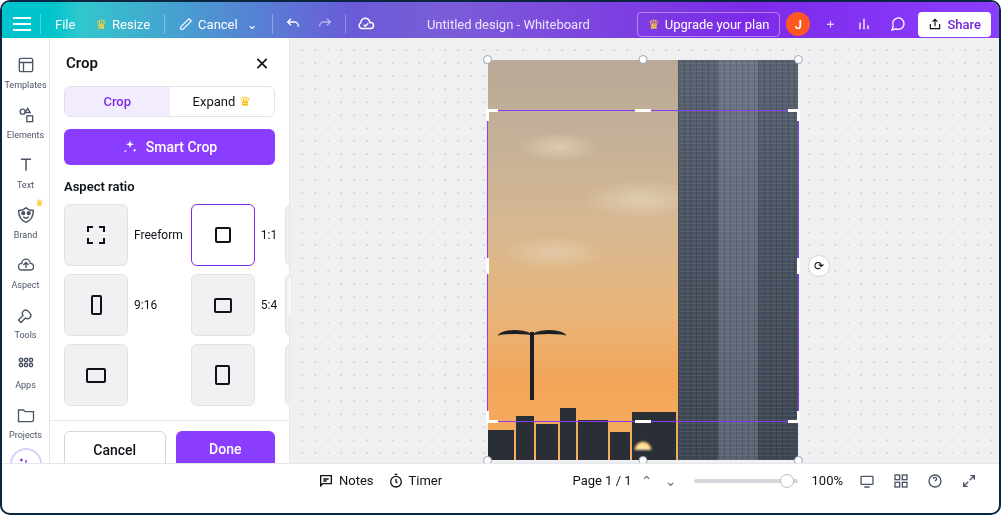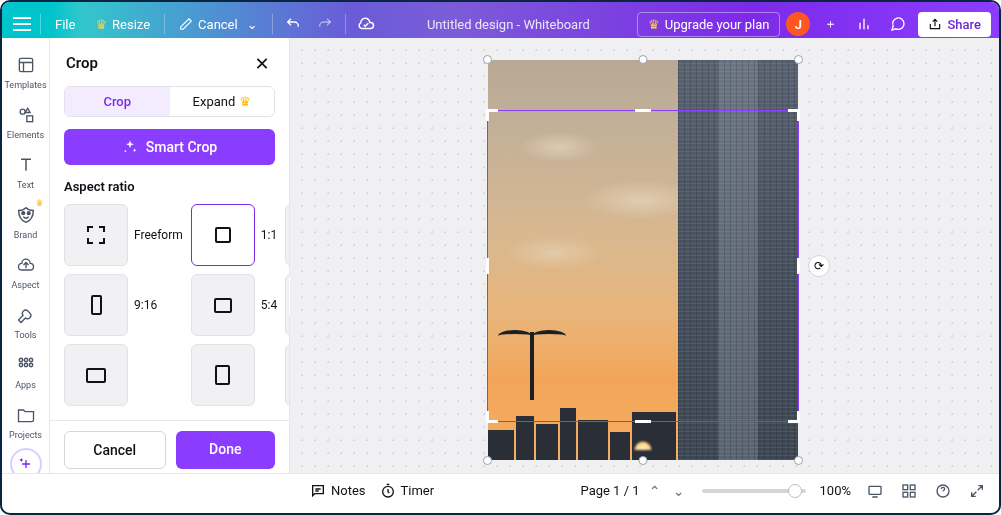--- a/index.html
+++ b/index.html
@@ -80,21 +80,21 @@
     .cc.bl{bottom:-2px;left:-2px;border-right:none;border-top:none}
     .cc.br{bottom:-2px;right:-2px;border-left:none;border-top:none}
     .ce { position: absolute; background: #fff; }
     .ce.t{top:-2px;left:50%;transform:translateX(-50%);width:16px;height:3px}
     .ce.b{bottom:-2px;left:50%;transform:translateX(-50%);width:16px;height:3px}
     .ce.l{left:-2px;top:50%;transform:translateY(-50%);width:3px;height:16px}
     .ce.r{right:-2px;top:50%;transform:translateY(-50%);width:3px;height:16px}
     .refresh-float { position: absolute; right: -32px; top: 50%; transform: translateY(-50%); width: 22px; height: 22px; border-radius: 50%; background: #fff; border: 1px solid #d7d5dc; display: flex; align-items: center; justify-content: center; font-size: 12px; cursor: pointer; }
 
     
-    .bottombar { position: absolute; bottom: 6px; left: 0; right: 0; height: 34px; background: #fff; border-top: 1px solid #e5e7eb; display: flex; align-items: center; padding: 0 12px; gap: 10px; font-size: 13px; color: #0e1318; }
+    .bottombar { position: absolute; bottom: 16px; left: 0; right: 0; height: 34px; background: #fff; border-top: 1px solid #e5e7eb; display: flex; align-items: center; padding: 0 20px; gap: 10px; font-size: 13px; color: #0e1318; }
     .bb-left { display: flex; align-items: center; gap: 14px; margin-left: 296px; }
     .bb-item { display: flex; align-items: center; gap: 5px; cursor: pointer; }
     .bb-right { margin-left: auto; display: flex; align-items: center; gap: 14px; }
     .pager { display: flex; align-items: center; gap: 6px; }
     .pager-arrow { width: 18px; height: 18px; display: flex; align-items: center; justify-content: center; cursor: pointer; color: #6b7280; font-size: 14px; }
     .zoom-slider { width: 104px; height: 4px; background: #d7d5dc; border-radius: 2px; position: relative; cursor: pointer; }
     .zoom-slider::after { content: ''; position: absolute; right: 4px; top: 50%; transform: translateY(-50%); width: 12px; height: 12px; background: #fff; border: 1px solid #bdbdc4; border-radius: 50%; }
     .zoom-label { font-size: 13px; }
     .bb-icon { width: 20px; height: 20px; display: flex; align-items: center; justify-content: center; cursor: pointer; color: #4a5568; }
 

